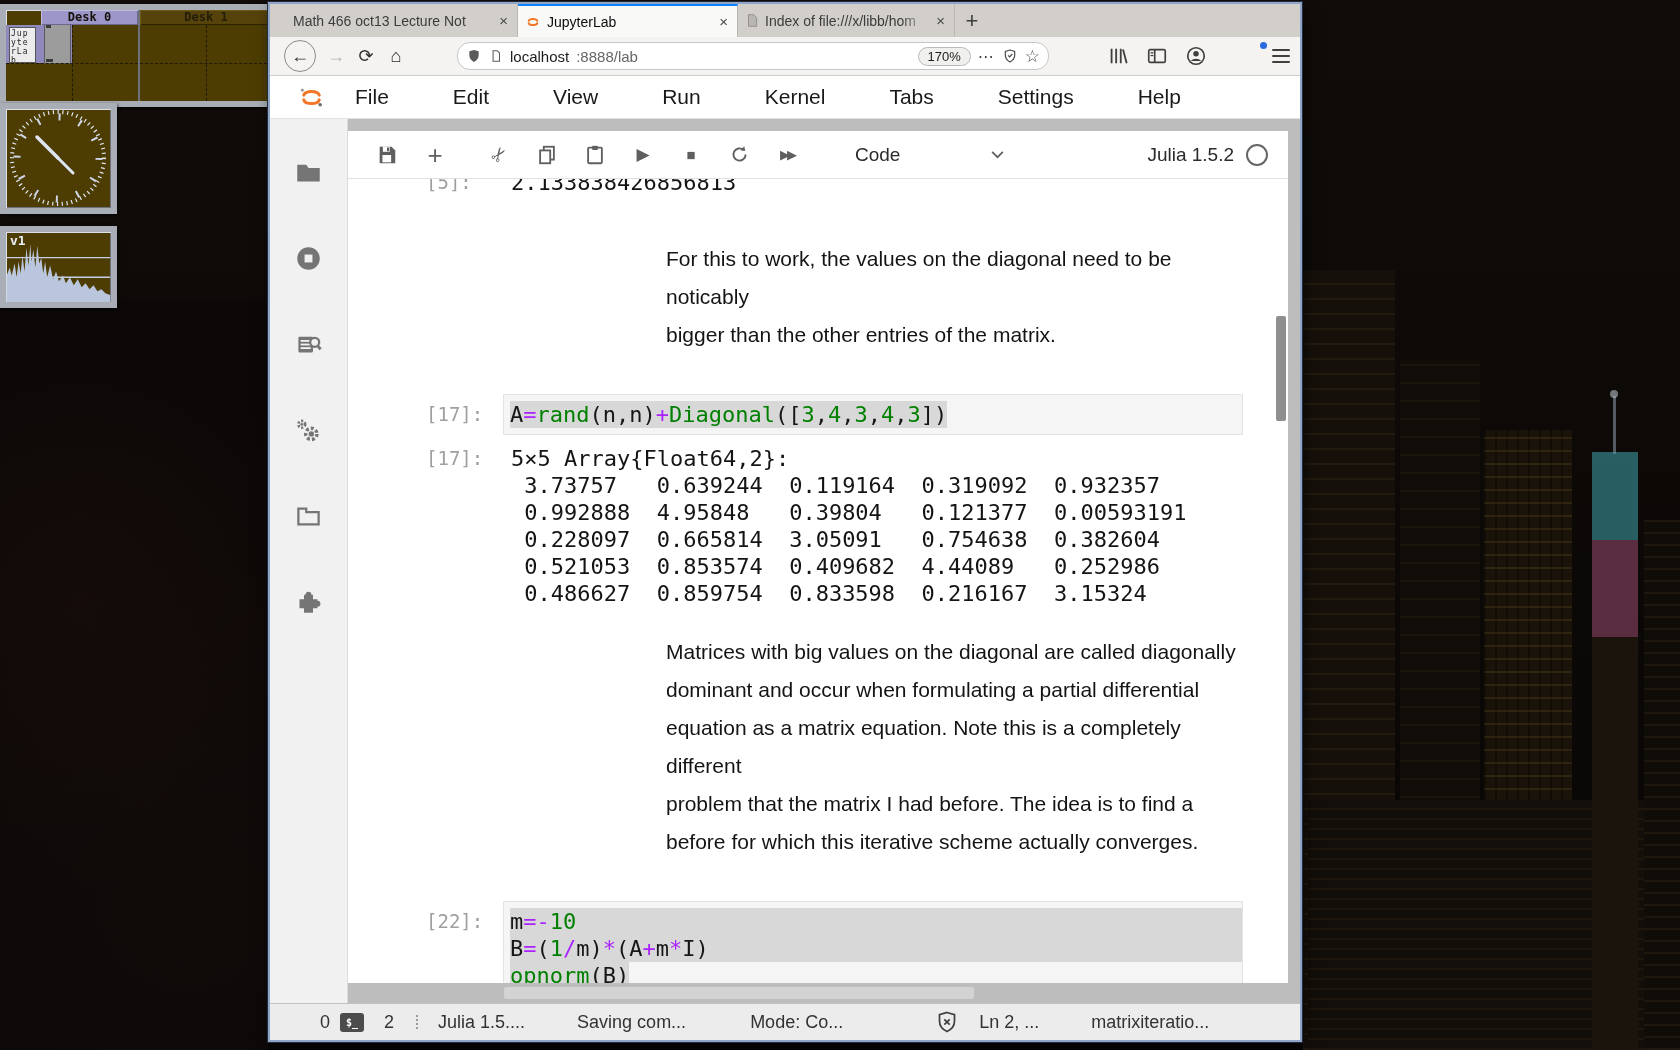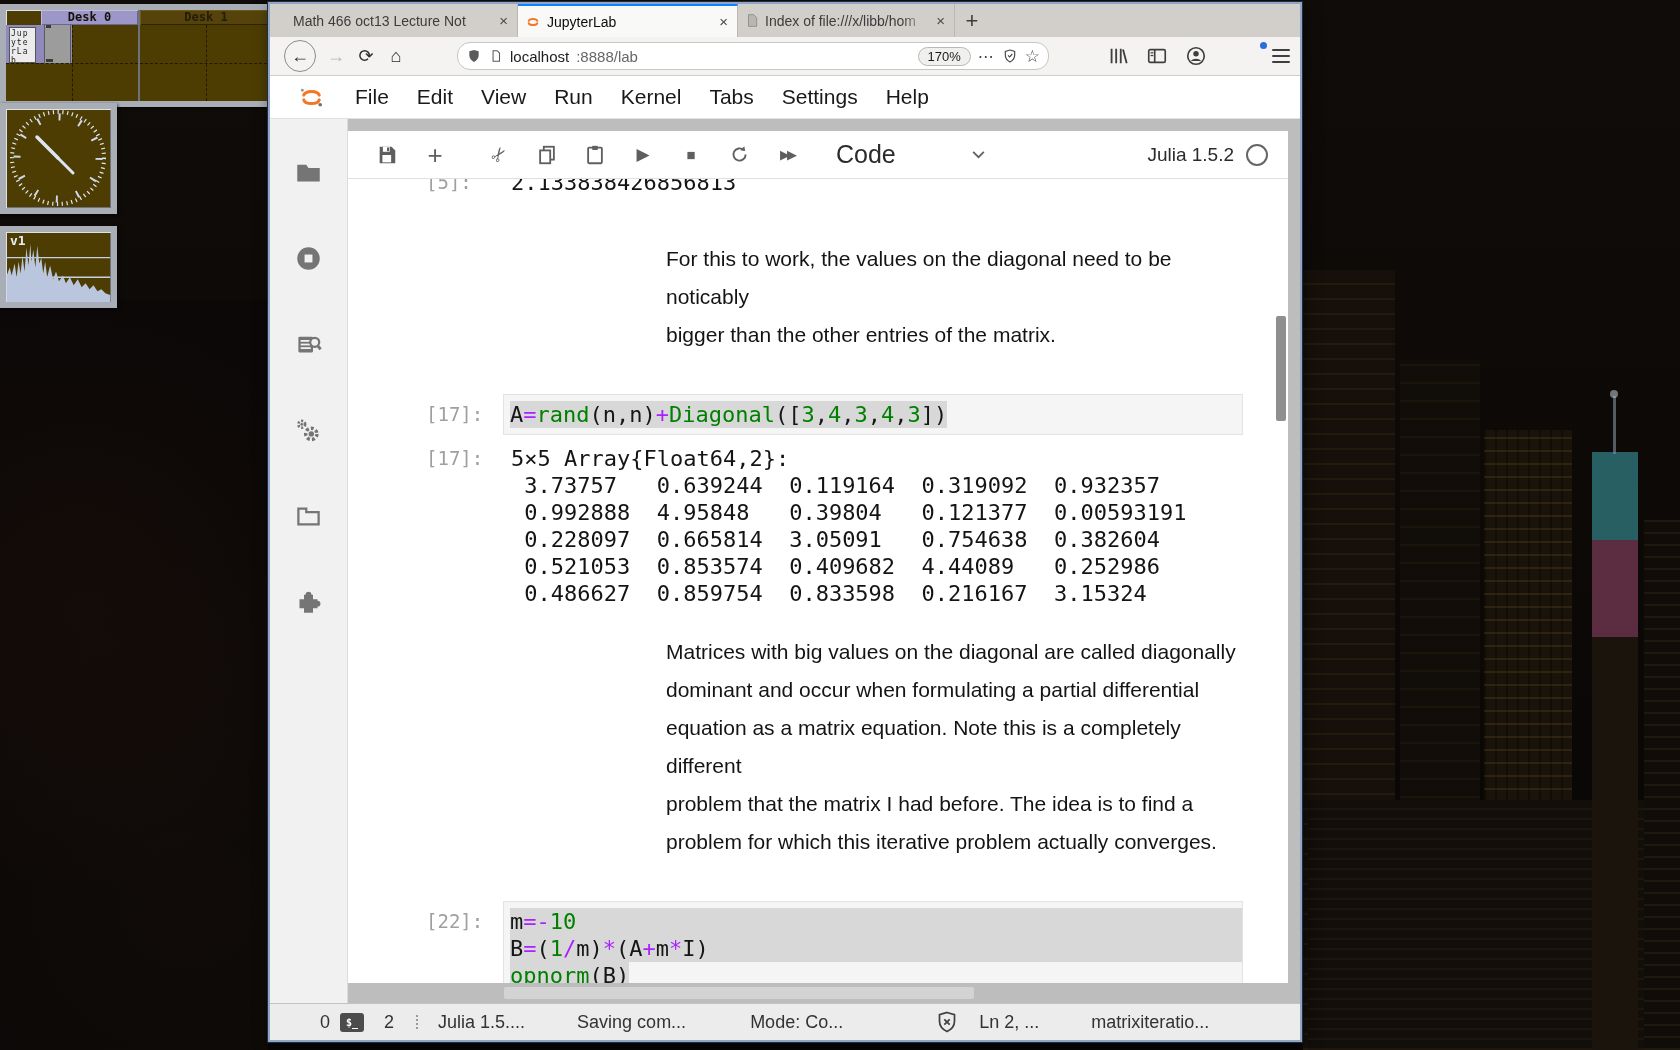--- a/index.html
+++ b/index.html
@@ -74,21 +74,21 @@
   .nb-panel{position:absolute;left:0;top:12px;right:12px;bottom:20px;background:#fff;display:flex;flex-direction:column;}
   .nb-toolbar{height:47px;flex:none;display:flex;align-items:center;padding:0 14px 0 22px;border-bottom:1px solid #e0e0e0;}
   .tb-icon{width:34px;height:30px;display:flex;align-items:center;justify-content:center;color:#5f5f5f;flex:none;}
   .tb-icon+.tb-icon{margin-left:14px;}
   .tb-cut{margin-left:30px !important;font-size:19px;}
   .tb-cut span{display:inline-block;transform:rotate(-55deg);}
   .tb-add{font-size:26px;line-height:26px;}
   .tb-run{font-size:17px;}
   .tb-stop{font-size:15px;}
   .tb-ffwd{font-size:13px;letter-spacing:-3px;}
-  .cellmode{margin-left:32px;width:150px;display:flex;align-items:center;font-size:25px;color:#2b2b2b;}
+  .cellmode{margin-left:51px;width:150px;display:flex;align-items:center;font-size:19px;color:#2b2b2b;}
   .kernelbox{margin-left:auto;font-size:19px;color:#2b2b2b;display:flex;align-items:center;gap:12px;margin-right:6px;}
   .kcircle{width:18px;height:18px;border:2px solid #666;border-radius:50%;}
   .nb-scroll{flex:1;position:relative;overflow:hidden;}
   #cells{position:absolute;left:0;right:0;top:0;}
   .vthumb{position:absolute;right:2px;top:137px;width:10px;height:105px;background:#8f8f8f;border-radius:2px;}
   .hthumb{position:absolute;left:156px;bottom:4px;width:470px;height:12px;background:#d3d3d3;border-radius:2px;}
   
   .row{display:flex;align-items:flex-start;}
   .prompt{flex:0 0 155px;box-sizing:border-box;padding-left:78px;font:19px/27px "DejaVu Sans Mono",monospace;color:#9f9f9f;white-space:nowrap;}
   .cell-code .prompt{padding-top:7px;}
@@ -245,21 +245,21 @@
     </div>
 
     <div class="jl">
       <div class="jl-menubar">
         <svg class="jl-logo" viewBox="0 0 28 28">
           <path d="M6 16.5c1.8 5 14.2 5 16 0" stroke="#f37726" stroke-width="3.2" fill="none" stroke-linecap="round"></path>
           <path d="M6 11.5c1.8-5 14.2-5 16 0" stroke="#f37726" stroke-width="3.2" fill="none" stroke-linecap="round"></path>
           <circle cx="4.5" cy="6.5" r="1.5" fill="#989798"></circle>
           <circle cx="23" cy="21.5" r="1.9" fill="#6f7070"></circle>
         </svg>
-        <div id="jl-menu" style="display:flex;align-items:center;">
+        <div id="jl-menu" style="display:flex;align-items:center;gap:36px;">
             <span class="menu-item">File</span>
             <span class="menu-item">Edit</span>
             <span class="menu-item">View</span>
             <span class="menu-item">Run</span>
             <span class="menu-item">Kernel</span>
             <span class="menu-item">Tabs</span>
             <span class="menu-item">Settings</span>
             <span class="menu-item">Help</span>
           </div>
       </div>
@@ -366,21 +366,21 @@
                     <div class="prompt">[17]:</div>
                     <div class="out"><div>5×5 Array{Float64,2}:</div><div> 3.73757   0.639244  0.119164  0.319092  0.932357</div><div> 0.992888  4.95848   0.39804   0.121377  0.00593191</div><div> 0.228097  0.665814  3.05091   0.754638  0.382604</div><div> 0.521053  0.853574  0.409682  4.44089   0.252986</div><div> 0.486627  0.859754  0.833598  0.216167  3.15324</div></div>
                   </div>
                   <div class="row cell-markdown">
                     <div class="prompt"></div>
                     <div class="md">
                       <div>Matrices with big values on the diagonal are called diagonally</div>
                       <div>dominant and occur when formulating a partial differential</div>
                       <div>equation as a matrix equation. Note this is a completely different</div>
                       <div>problem that the matrix I had before. The idea is to find a</div>
-                      <div>problem for which this iterative problem actually converges.</div>
+                      <div>before for which this iterative scheme actually converges.</div>
                     </div>
                   </div>
                   <div class="row cell-code">
                     <div class="prompt">[22]:</div>
                     <div class="codebox">
                       <div class="cl"><span class="sel-full"><span class="t-v">m</span><span class="t-o">=</span><span class="t-o">-</span><span class="t-n">10</span></span></div>
                       <div class="cl"><span class="sel-full"><span class="t-v">B</span><span class="t-o">=</span><span class="t-p">(</span><span class="t-n">1</span><span class="t-o">/</span><span class="t-v">m</span><span class="t-p">)</span><span class="t-o">*</span><span class="t-p">(</span><span class="t-v">A</span><span class="t-o">+</span><span class="t-v">m</span><span class="t-o">*</span><span class="t-v">I</span><span class="t-p">)</span></span></div>
                       <div class="cl"><span class="sel-text"><span class="t-f">opnorm</span><span class="t-p">(</span><span class="t-v">B</span><span class="t-p">)</span></span></div>
                     </div>
                   </div>

